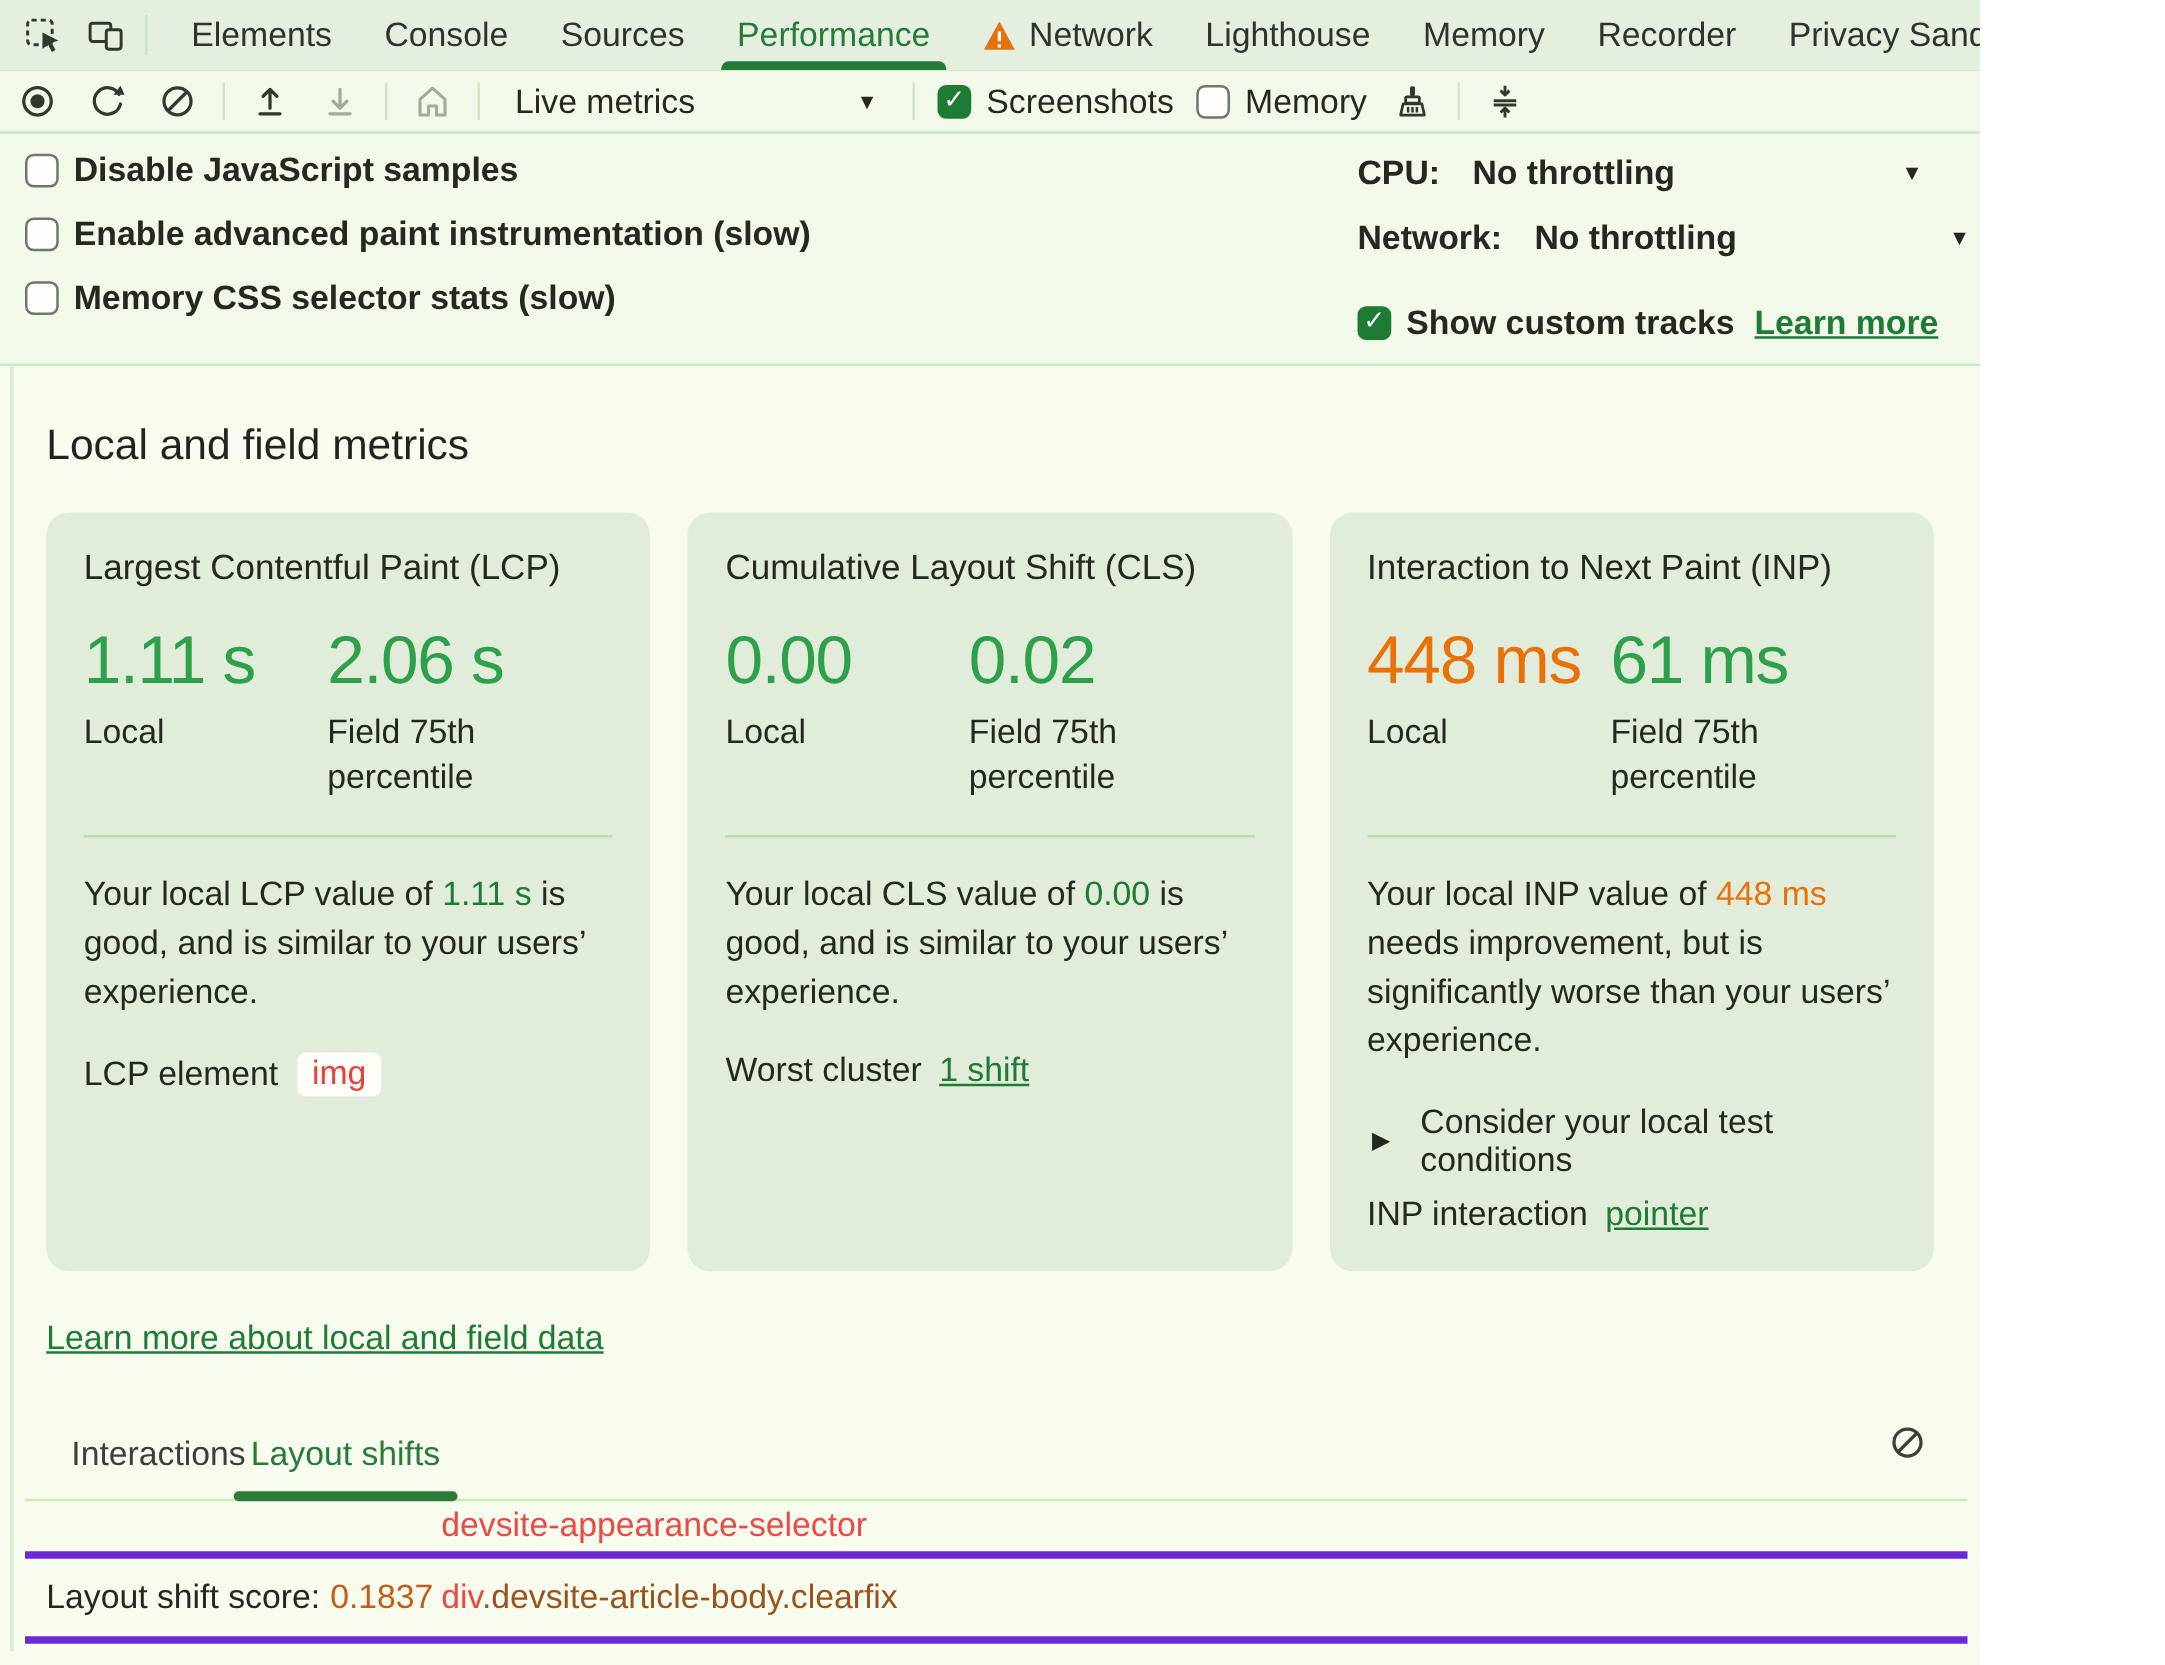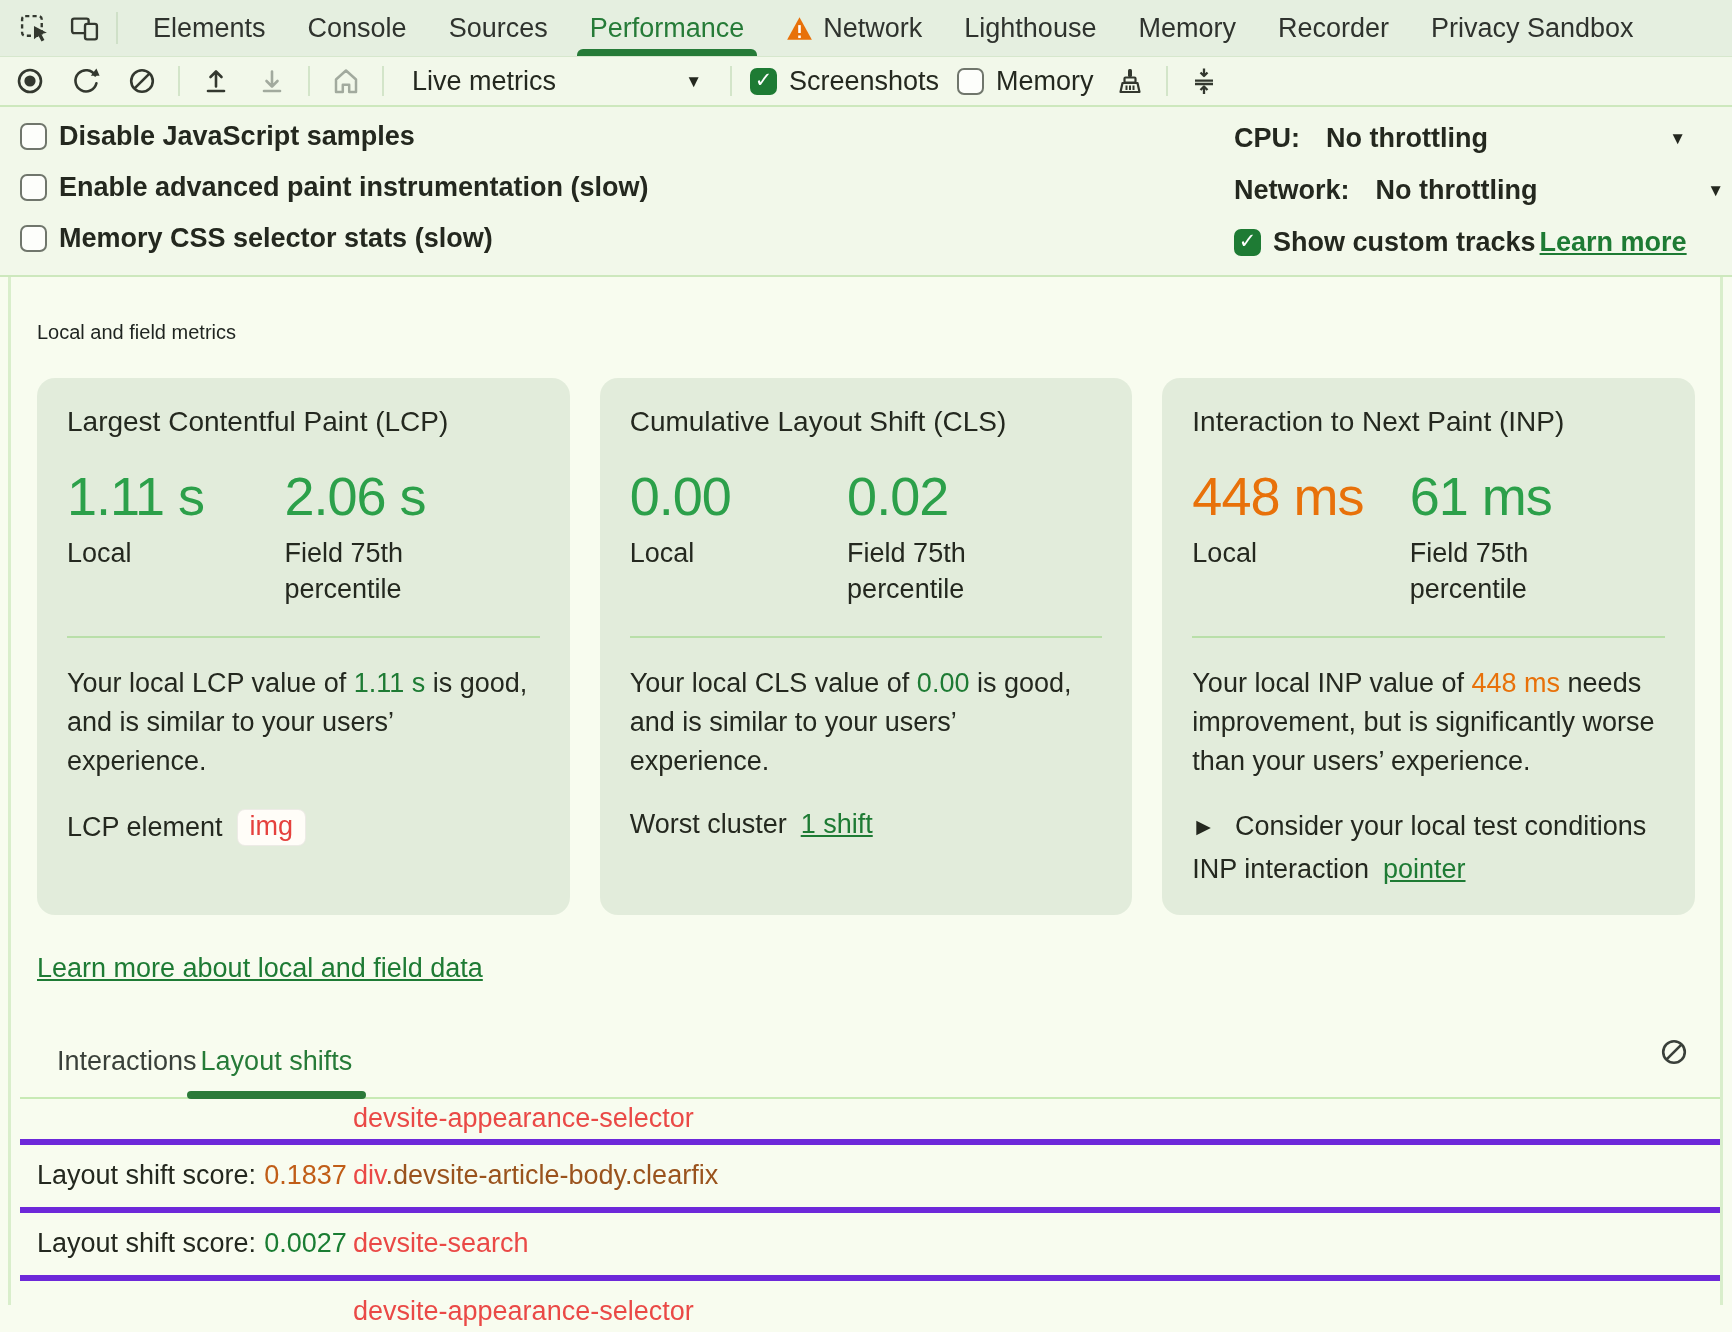--- a/index.html
+++ b/index.html
@@ -1,17 +1,17 @@
 <!DOCTYPE html>
 <html><head>
 <meta charset="utf-8">
 <style>
   html,body{margin:0;padding:0;}
   body{font-family:"Liberation Sans","DejaVu Sans",sans-serif;color:#24281f;}
-  .app{position:relative;width:1732px;height:1332px;overflow:hidden;background:#f8fcef;}
+  .app{position:relative;width:1584px;height:1332px;overflow:hidden;background:#f8fcef;}
 
   
   .tabbar{display:flex;align-items:center;height:56px;background:#e5efe0;border-bottom:1px solid #d6e7cd;}
   .tabbar .corner-icons{display:flex;align-items:center;gap:14px;padding:0 14px 0 16px;}
   .icon-btn{display:flex;align-items:center;justify-content:center;width:36px;height:36px;border-radius:6px;cursor:pointer;}
   .tb-sep{width:2px;height:32px;background:#cfe0c8;}
   .tab{position:relative;display:flex;align-items:center;gap:10px;height:56px;padding:0 21px;font-size:27px;color:#2f332e;white-space:nowrap;cursor:pointer;}
   .tab.active{color:#267b38;font-weight:500;}
   .tab.active::after{content:"";position:absolute;left:8px;right:8px;bottom:0;height:7px;background:#267b38;border-radius:6px 6px 0 0;}
 
@@ -31,21 +31,21 @@
   .settings .col{display:flex;flex-direction:column;gap:20px;font-weight:bold;}
   .settings .col.right{width:478px;gap:18px;}
   .throttle-row{position:relative;display:flex;align-items:center;gap:26px;font-size:27px;height:34px;}
   .throttle-row .caret{position:absolute;top:9px;}
   .link{color:#1e7b34;text-decoration:underline;cursor:pointer;}
 
   
   .content{position:relative;background:#f8fcef;height:1028px;}
   .edge{position:absolute;top:0;bottom:0;width:3px;background:#d9eecb;z-index:5;}
   .edge.left{left:8px;} .edge.right{left:1720px;}
-  .section-heading{margin:0;padding:44px 0 0 37px;font-size:20px;font-weight:500;color:#1f2420;}
+  .section-heading{margin:0;padding:44px 0 0 37px;font-size:34px;font-weight:500;color:#1f2420;}
 
   .cards{display:flex;gap:30px;margin:34px 37px 0 37px;border-radius:32px;}
   .card{flex:1 1 0;box-sizing:border-box;min-height:478px;background:#e2ecdb;border-radius:18px;padding:28px 30px 30px 30px;}
   .card h3{margin:0 0 30px 0;font-size:28px;font-weight:500;color:#24281f;}
   .vals{display:grid;grid-template-columns:46% 54%;}
   .val{font-size:54px;line-height:1.05;letter-spacing:-1px;}
   .val.good{color:#2ca04a;} .val.poor{color:#e8710a;}
   .val-label{margin-top:10px;font-size:27px;color:#24281f;max-width:240px;line-height:1.35;}
   .card-divider{border:none;border-top:2px solid #b9dfa9;margin:28px 0 0 0;}
   .card-desc{margin-top:26px;font-size:27px;line-height:39px;color:#24281f;}
@@ -227,21 +227,21 @@
       <div class="throttle-row">
         <span>CPU:</span>
         <span>No throttling</span>
         <span class="caret" style="right:26px;">▼</span>
       </div>
       <div class="throttle-row">
         <span>Network:</span>
         <span>No throttling</span>
         <span class="caret" style="right:-12px;">▼</span>
       </div>
-      <div class="throttle-row" style="gap:4px;">
+      <div class="throttle-row" style="gap:16px;margin-top:16px;">
         <label class="cb-row">
           <span class="cb checked"></span>
           <span>Show custom tracks</span>
         </label>
         <a class="link">Learn more</a>
       </div>
     </div>
   </div>
 
   <main class="content">

